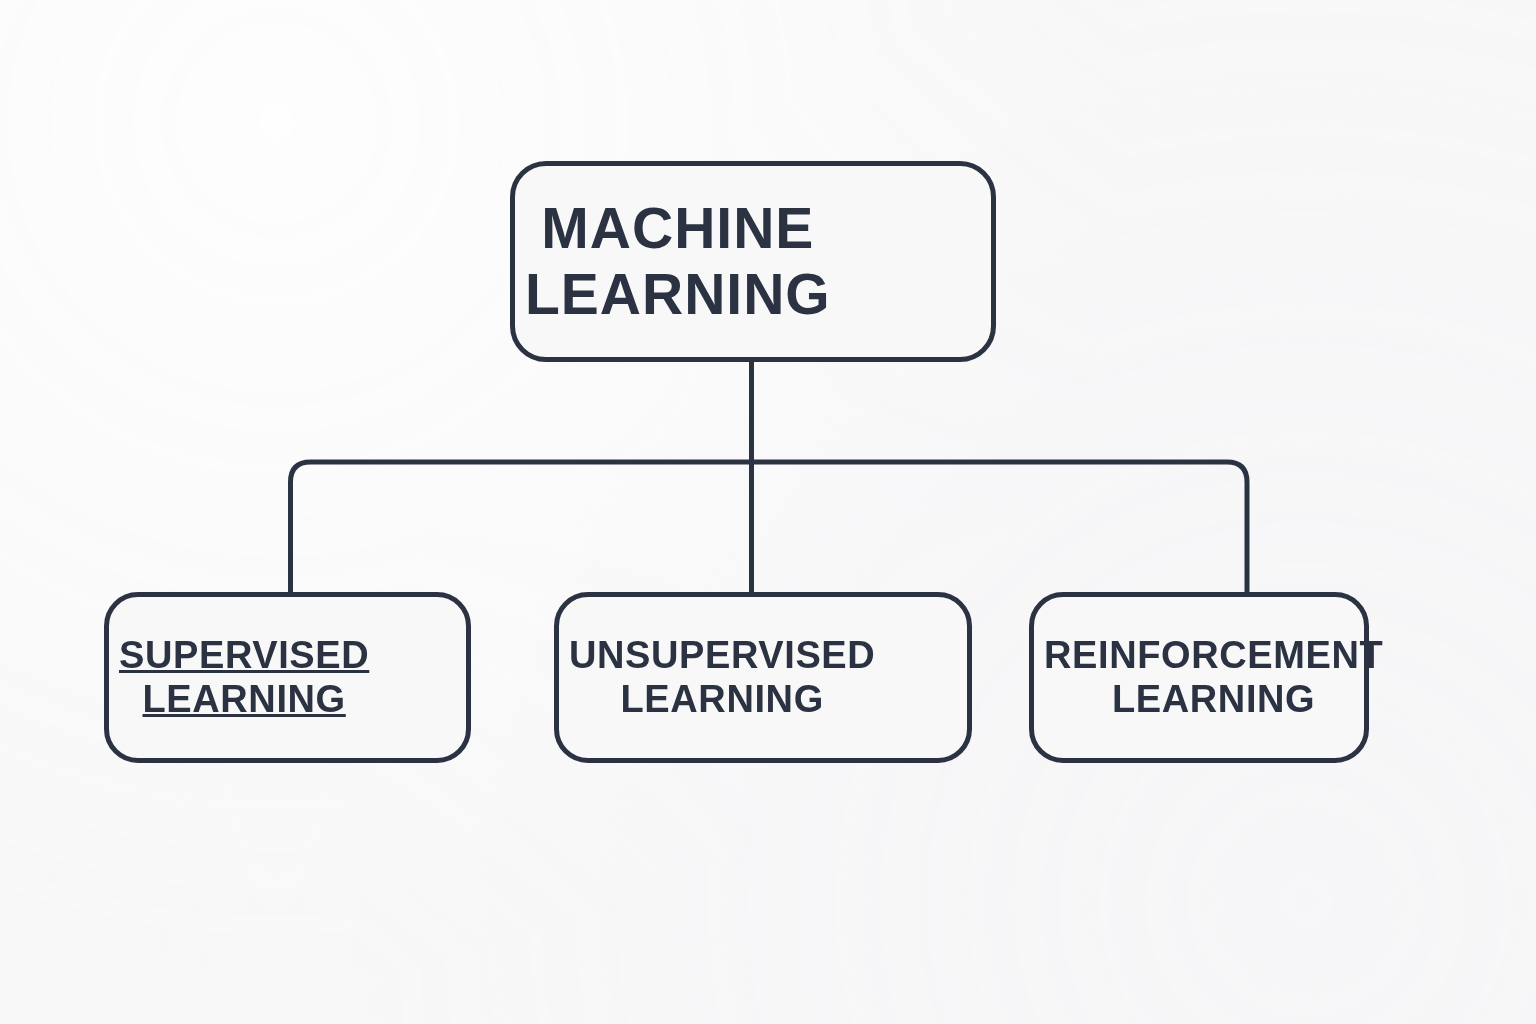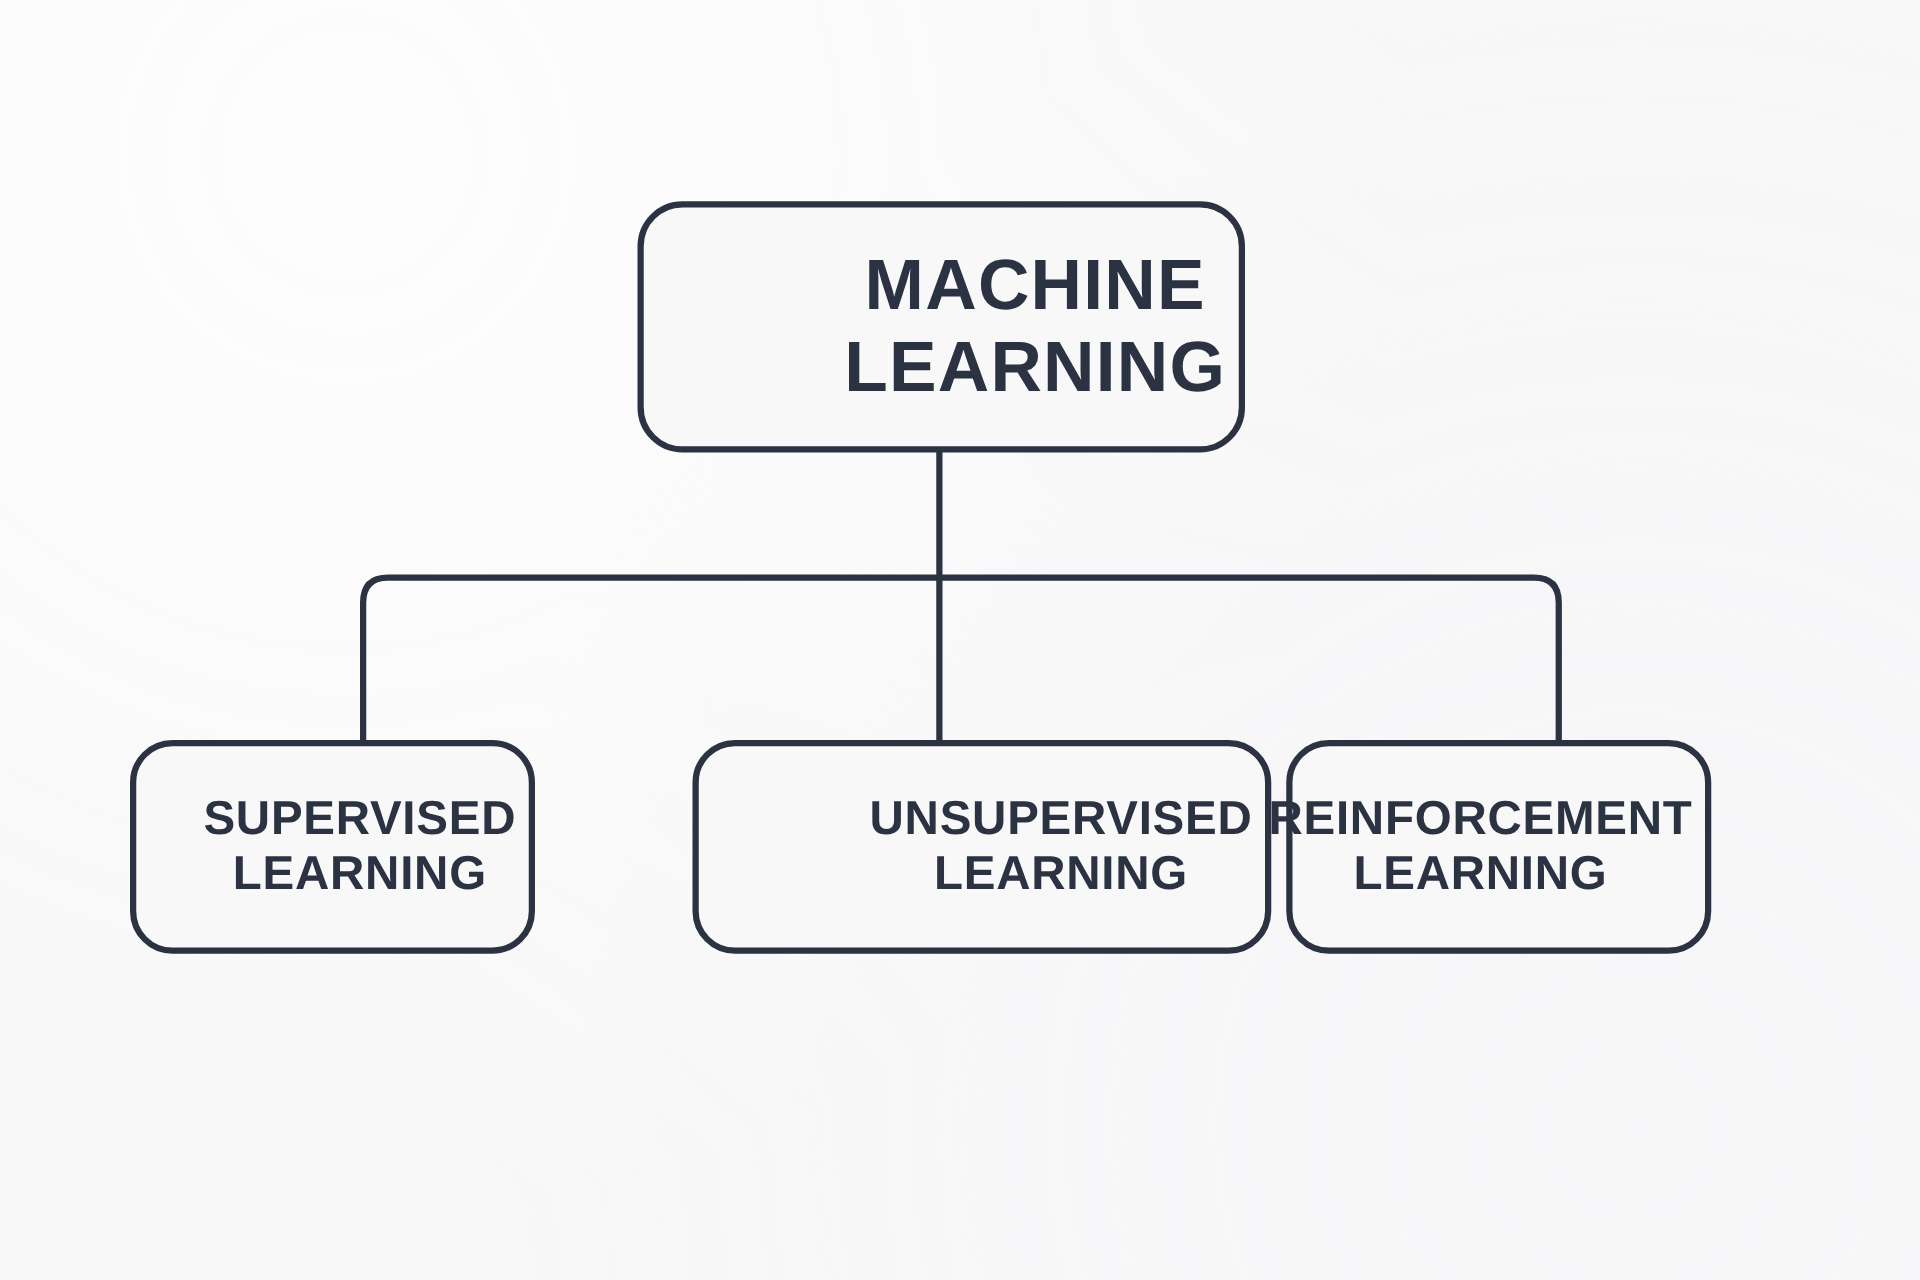--- a/index.html
+++ b/index.html
@@ -37,21 +37,21 @@
     width: 1536px;
     height: 1024px;
   }
 
   
   .node {
     position: absolute;
     box-sizing: border-box;
     display: flex;
     align-items: center;
-    justify-content: flex-end;
+    justify-content: flex-start;
     text-align: center;
     background: #f8f8f9;
     border: 5px solid #2b3242;
     border-radius: 34px;
     color: #2b3242;
     letter-spacing: 0.5px;
     line-height: 1.15;
     font-weight: 700;
     z-index: 2;
   }
@@ -76,26 +76,27 @@
   
   .node-child {
     top: 592px;
     height: 171px;
     font-size: 38px;
     letter-spacing: 0.6px;
   }
 
   #node-supervised {
     left: 104px;
-    width: 324px;
+    width: 367px;
+    text-decoration: underline;
   }
 
   #node-unsupervised {
     left: 554px;
-    width: 463px;
+    width: 418px;
   }
 
   #node-reinforcement {
     left: 1029px;
     width: 340px;
   }
 </style>
 </head>
 <body>
 

